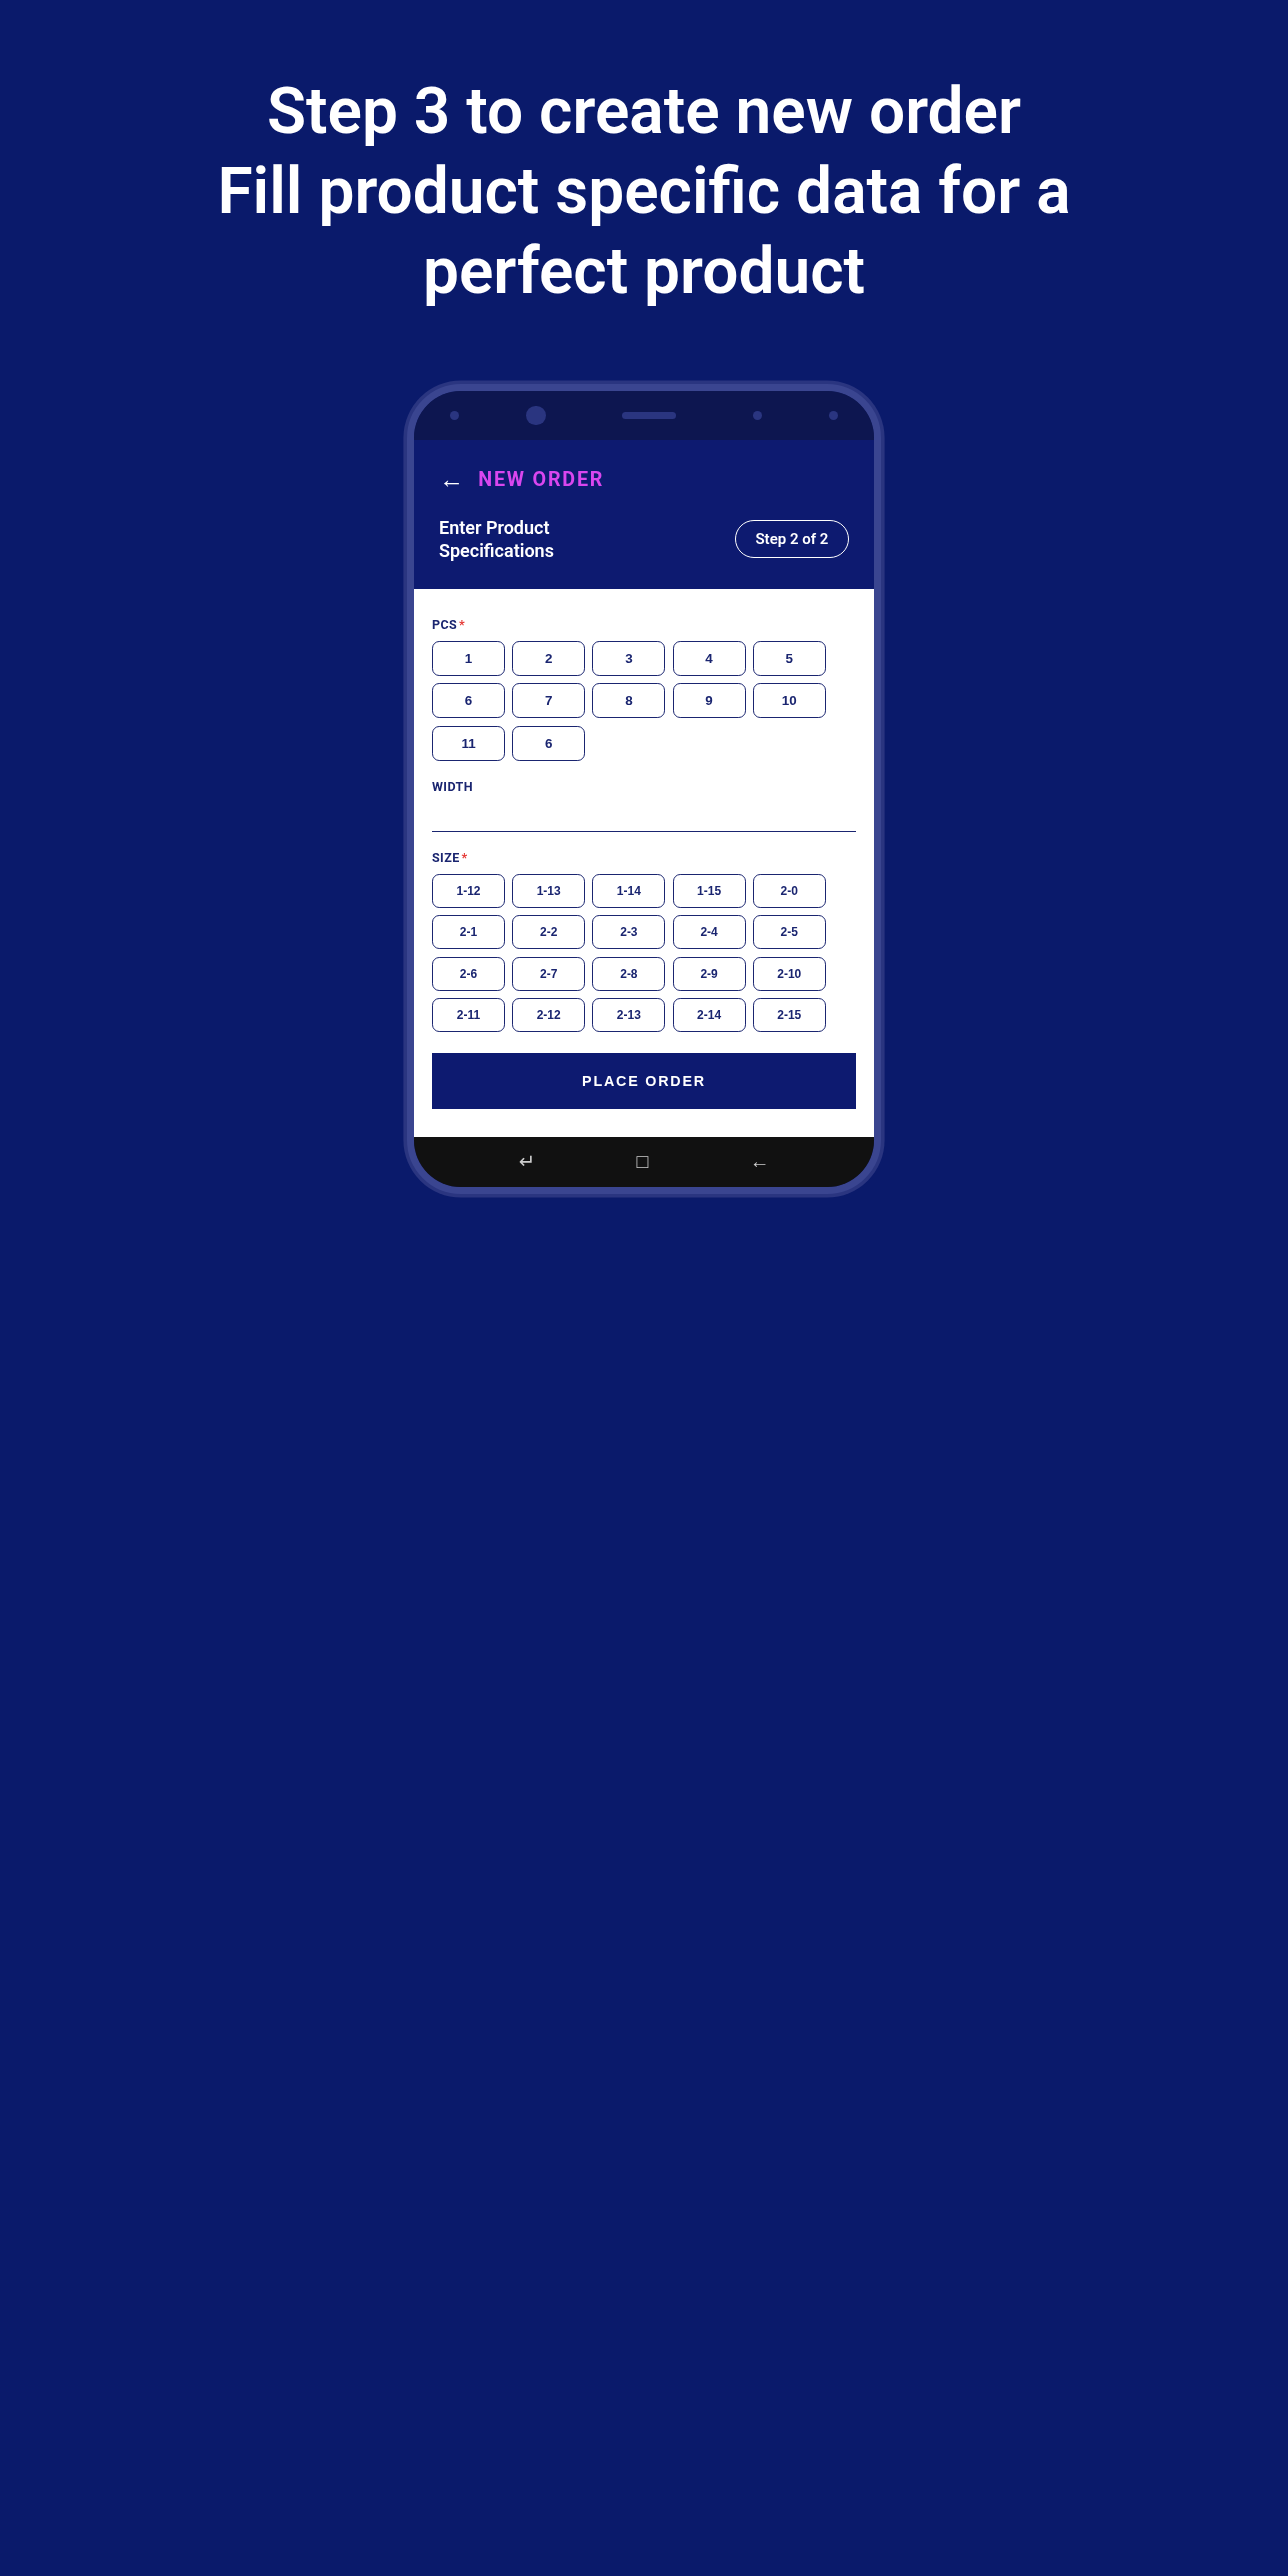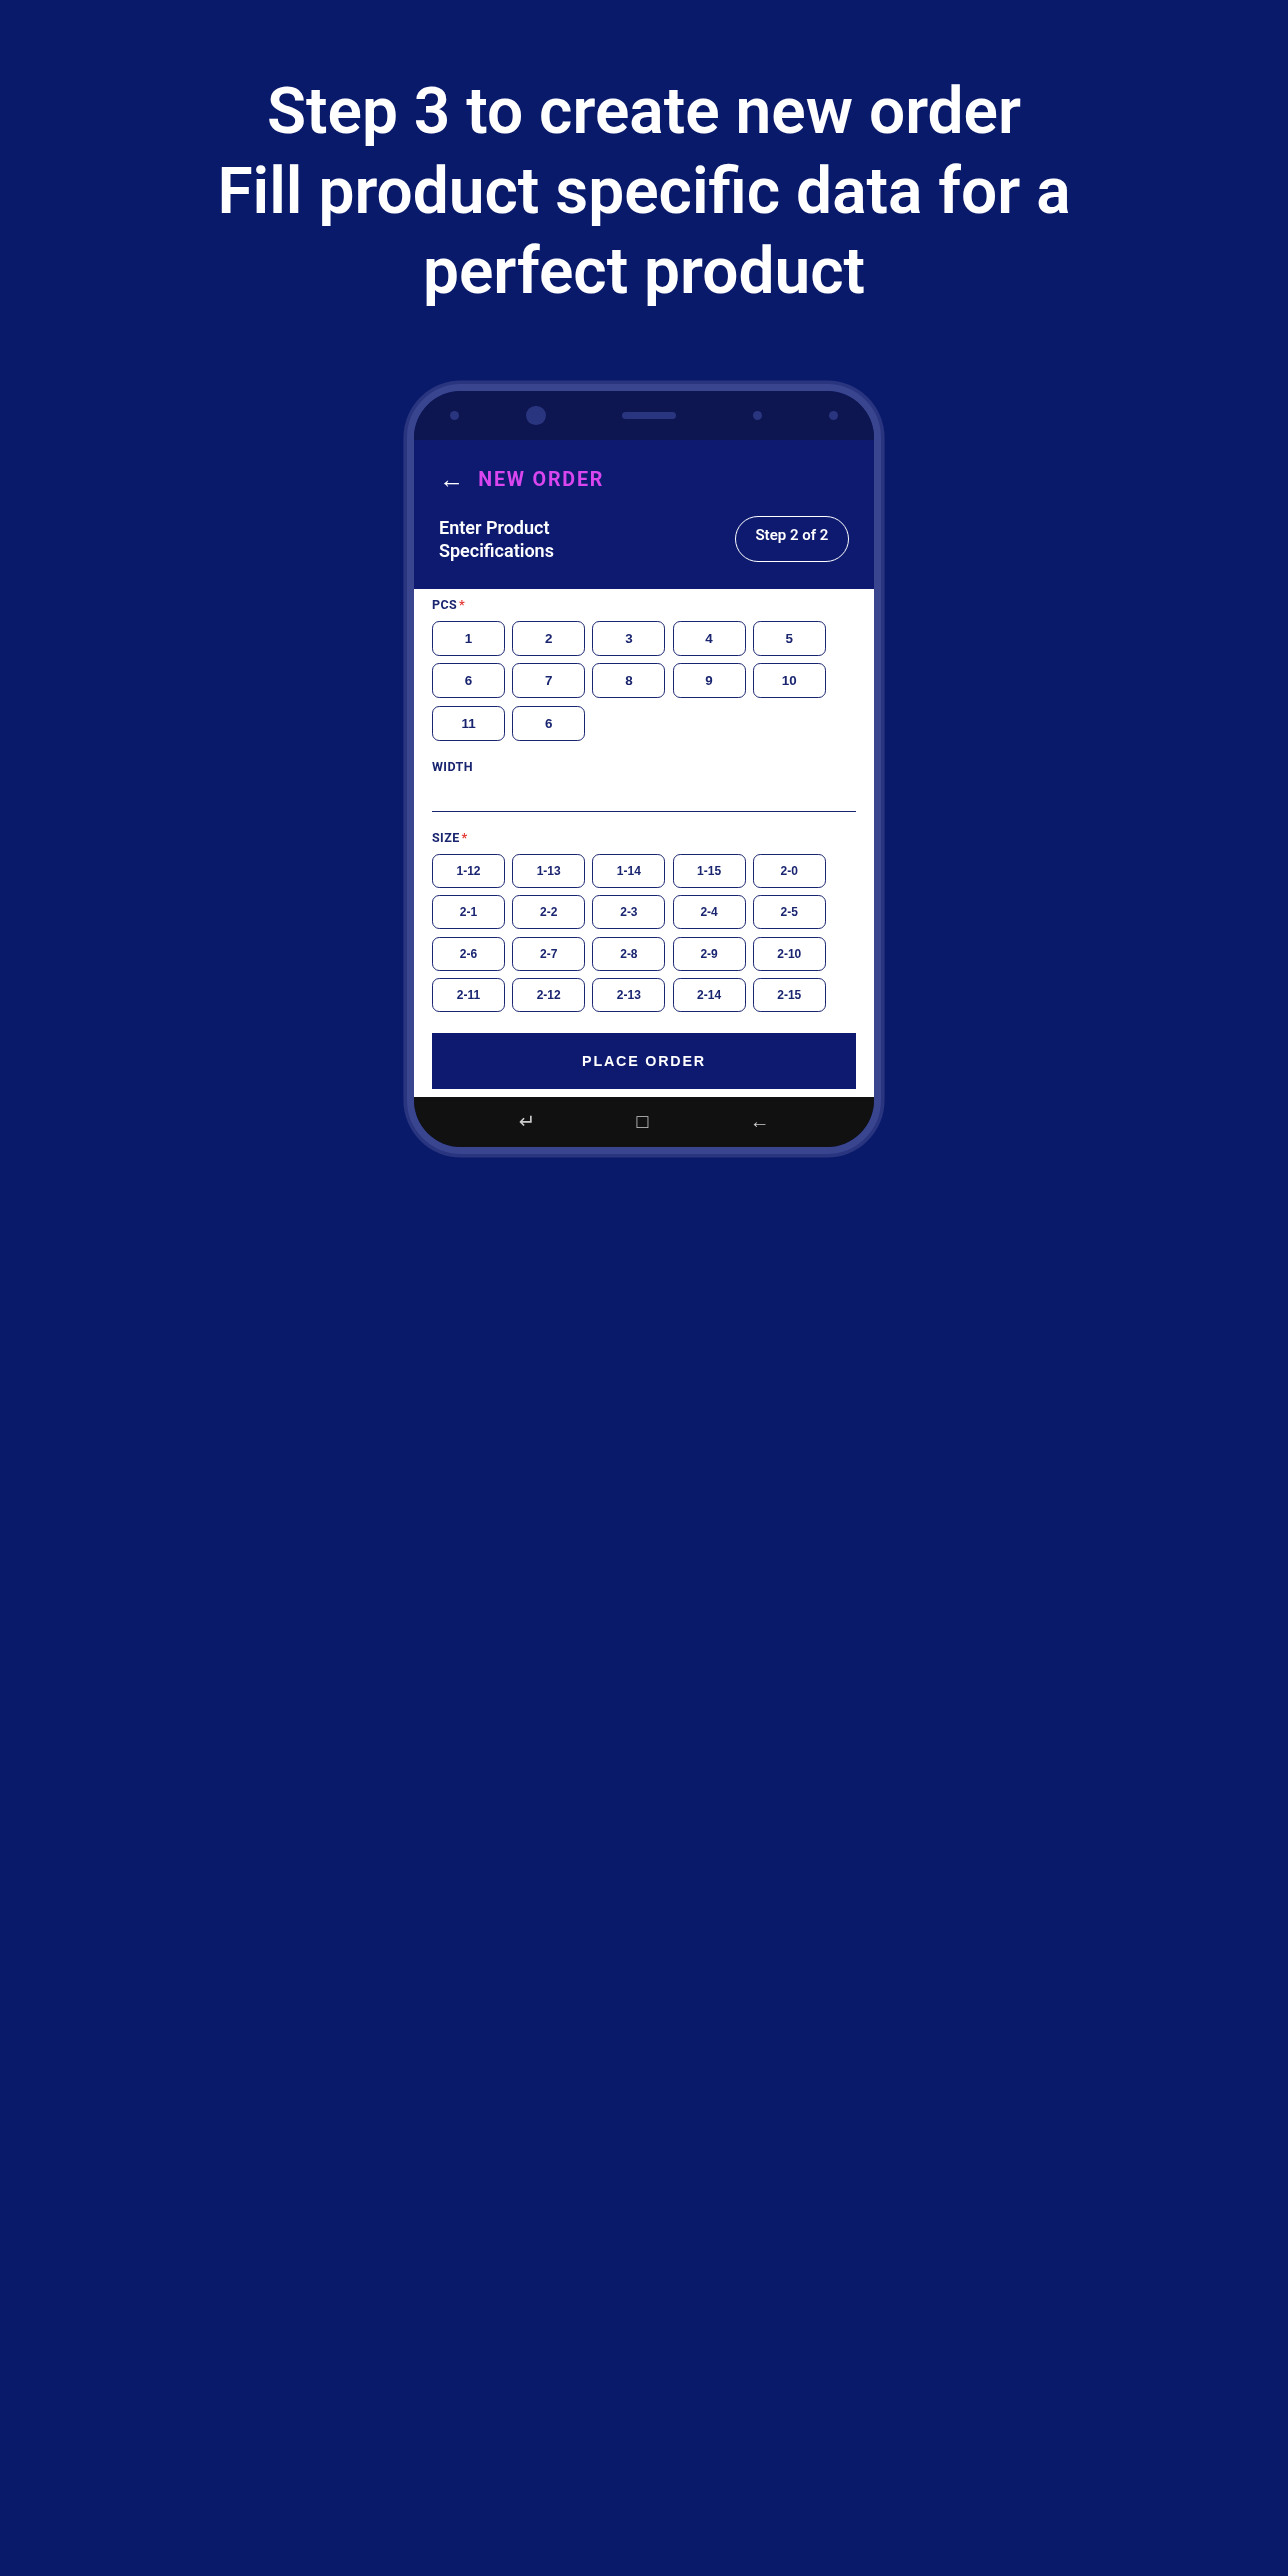--- a/index.html
+++ b/index.html
@@ -97,20 +97,21 @@
 
     .app-header-title {
       color: #d946ef;
       font-size: 19.7px;
       font-weight: 700;
       letter-spacing: 1.8px;
     }
 
     .app-header-row {
       display: flex;
+      align-items: center;
       justify-content: space-between;
     }
 
     .header-subtitle {
       color: white;
       font-size: 18px;
       font-weight: 600;
       line-height: 1.3;
     }
 
@@ -120,21 +121,21 @@
       padding: 9px 19.7px;
       color: white;
       font-size: 15px;
       font-weight: 600;
       white-space: nowrap;
     }
 
     
     .screen-body {
       background: white;
-      padding: 8px 18px;
+      padding: 28px 18px;
     }
 
     
     .section-label {
       font-size: 12.5px;
       font-weight: 700;
       color: #1a2570;
       letter-spacing: 0.4px;
       margin-bottom: 9px;
     }

